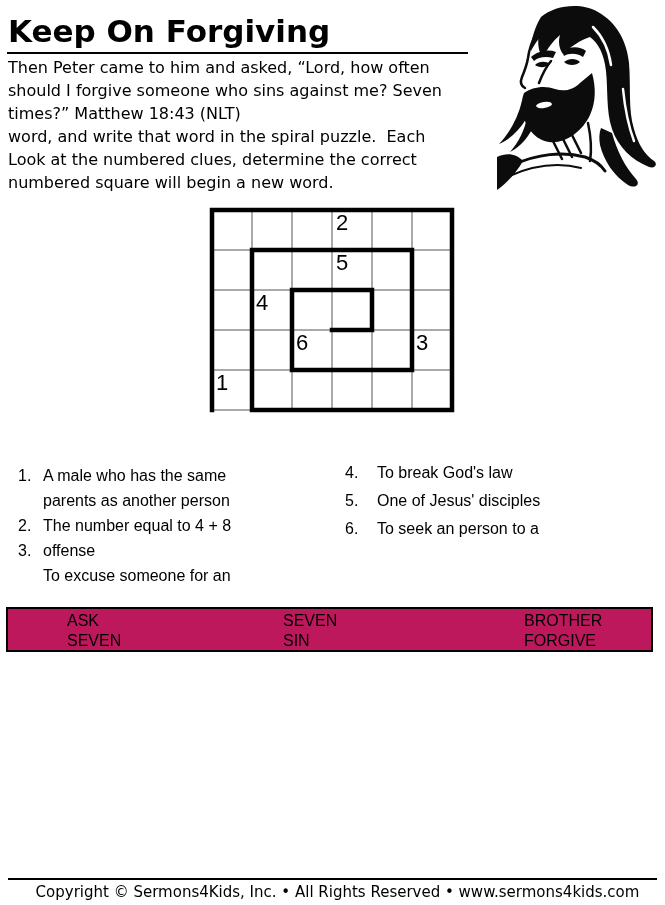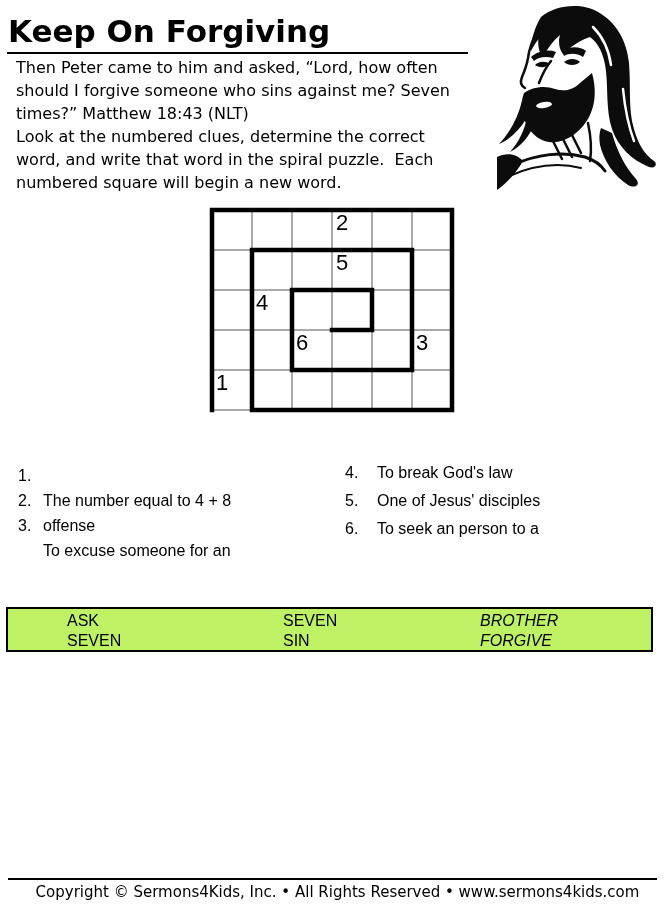--- a/index.html
+++ b/index.html
@@ -7,21 +7,21 @@
   body{
     width:665px;height:905px;position:relative;background:#ffffff;color:#000;
     font-family:"DejaVu Sans",sans-serif;overflow:hidden;
   }
   .abs{position:absolute;}
   .page-title{
     left:8px;top:13px;font-size:31px;font-weight:bold;letter-spacing:0px;
     font-family:"DejaVu Sans",sans-serif;white-space:pre;
   }
   .title-rule{left:7px;top:52px;width:461px;height:2px;background:#000;}
-  .intro{left:16px;top:56px;width:490px;font-size:16px;}
+  .intro{left:8px;top:56px;width:490px;font-size:16px;}
   .intro div{line-height:23px;white-space:pre-wrap;}
   .illustration{left:495px;top:5px;width:170px;height:190px;}
   
   .grid{left:212px;top:210px;width:240px;height:200px;}
   .grid svg{position:absolute;left:-5px;top:-5px;}
   .cell-num{
     position:absolute;font-family:"Liberation Sans",sans-serif;
     font-size:22px;line-height:23px;color:#000;
   }
   
@@ -29,43 +29,43 @@
   .clues-right{left:345px;top:460px;width:310px;}
   .clue{display:flex;font-family:"Liberation Sans",sans-serif;font-size:16px;line-height:25px;}
   .clues-right .clue{margin-bottom:3px;}
   .clue .num{flex:0 0 auto;}
   .clues-left .num{width:25px;}
   .clues-right .num{width:32px;}
   .clue .lines div{white-space:pre-wrap;}
   
   .word-bank{
     left:6px;top:607px;width:647px;height:45px;border:2px solid #000;
-    box-sizing:border-box;background:#bef264;
+    box-sizing:border-box;background:#be185d;
   }
   .wb-col{position:absolute;top:2px;font-family:"Liberation Sans",sans-serif;font-size:16px;}
   .wb-col div{line-height:20px;white-space:pre;}
   .wb-col-1{left:59px;}
   .wb-col-2{left:275px;}
-  .wb-col-3{left:472px;font-style:italic;}
+  .wb-col-3{left:516px;}
   
   .footer-rule{left:8px;top:878px;width:649px;height:2px;background:#000;}
   .footer-text{left:0;right:0;top:883px;text-align:center;font-size:15px;white-space:pre;padding-left:10px;}
 </style>
 </head>
 <body>
 
 <div class="abs page-title">Keep On Forgiving</div>
 <div class="abs title-rule"></div>
 
 <div class="abs intro">
   <div>Then Peter came to him and asked, “Lord, how often</div>
   <div>should I forgive someone who sins against me? Seven</div>
   <div>times?” Matthew 18:43 (NLT)</div>
+  <div>word, and write that word in the spiral puzzle.  Each</div>
   <div>Look at the numbered clues, determine the correct</div>
-  <div>word, and write that word in the spiral puzzle.  Each</div>
   <div>numbered square will begin a new word.</div>
 </div>
 
 <div class="abs illustration">
   <svg viewBox="0 0 170 190" width="170" height="190">
     <g fill="#0c0c0c" stroke="none">
       <path d="M46,12 C60,0 86,-3 103,7 C121,17 132,36 134,58 C136,82 133,104 139,124 C143,139 150,150 159,156 C163,159 160,164 154,162 C137,155 123,142 117,124 C111,106 113,84 111,66 C109,48 103,38 95,32 C86,35 76,41 68,49 C64,44 63,36 65,30 C58,36 52,44 48,52 C42,46 42,32 46,22 Z"></path>
       <path d="M117,128 C122,146 130,162 141,174 C146,180 140,184 133,180 C119,171 109,156 105,140 C104,134 104,128 106,123 Z"></path>
       <path d="M46,12 C40,22 36,34 36,46 C40,38 46,30 54,24 C50,20 47,16 46,12 Z"></path>
       <path d="M36,52 C43,46 53,44 61,47 L58,53 C51,51 43,52 39,56 Z"></path>
@@ -104,20 +104,24 @@
   <div class="cell-num" style="left:124px;top:1px;">2</div>
   <div class="cell-num" style="left:204px;top:121px;">3</div>
   <div class="cell-num" style="left:44px;top:81px;">4</div>
   <div class="cell-num" style="left:124px;top:41px;">5</div>
   <div class="cell-num" style="left:84px;top:121px;">6</div>
 </div>
 
 <div class="abs clues-left">
   <div class="clue">
     <span class="num">1.</span>
+    <span class="lines">
+      <div>A male who has the same</div>
+      <div>parents as another person</div>
+    </span>
   </div>
   <div class="clue">
     <span class="num">2.</span>
     <span class="lines">
       <div>The number equal to 4 + 8</div>
     </span>
   </div>
   <div class="clue">
     <span class="num">3.</span>
     <span class="lines">

